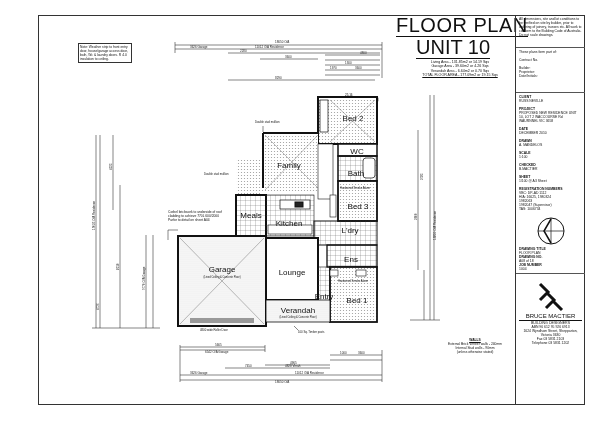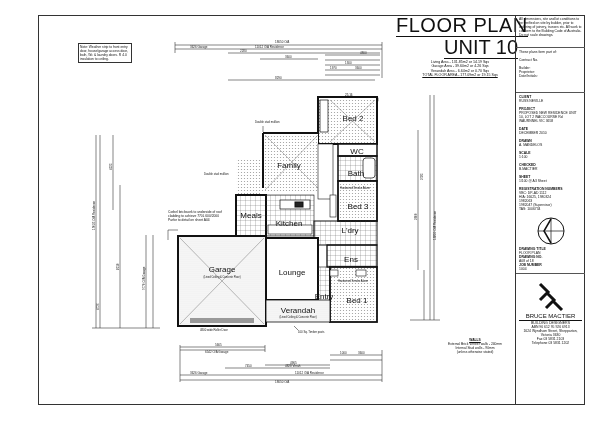--- a/index.html
+++ b/index.html
@@ -1,21 +1,21 @@
 <!DOCTYPE html>
 <html><head>
 <meta charset="utf-8">
 <style>
   html,body{margin:0;padding:0;background:#fff;}
   body{width:600px;height:424px;position:relative;overflow:hidden;font-family:"Liberation Sans",sans-serif;color:#111;}
   .abs{position:absolute;}
   .sheet{left:38px;top:15px;width:547px;height:390px;border:1px solid #333;box-sizing:border-box;}
   .title1{left:396px;top:14px;font-size:20px;letter-spacing:0.5px;}
   .title1 span,.title2 span{border-bottom:1.5px solid #111;}
-  .title2{left:444px;top:36px;font-size:20px;}
+  .title2{left:416px;top:36px;font-size:20px;}
   .areas{left:400px;top:60px;width:120px;font-size:3.6px;line-height:4.3px;text-align:center;}
   .tb{left:515px;top:15px;width:70px;height:390px;border-left:1px solid #333;box-sizing:border-box;font-size:3.4px;line-height:4px;}
   .tb .sec{border-bottom:1px solid #555;padding:2px 3px;}
   .tb .lbl{font-weight:bold;}
   .note-box{left:78px;top:43px;width:50px;border:1px solid #333;font-size:3.3px;line-height:4px;padding:1px;background:#fff;}
   .small-note{font-size:3.3px;line-height:4px;}
   svg text{font-family:"Liberation Sans",sans-serif;}
 </style>
 </head>
 <body>

